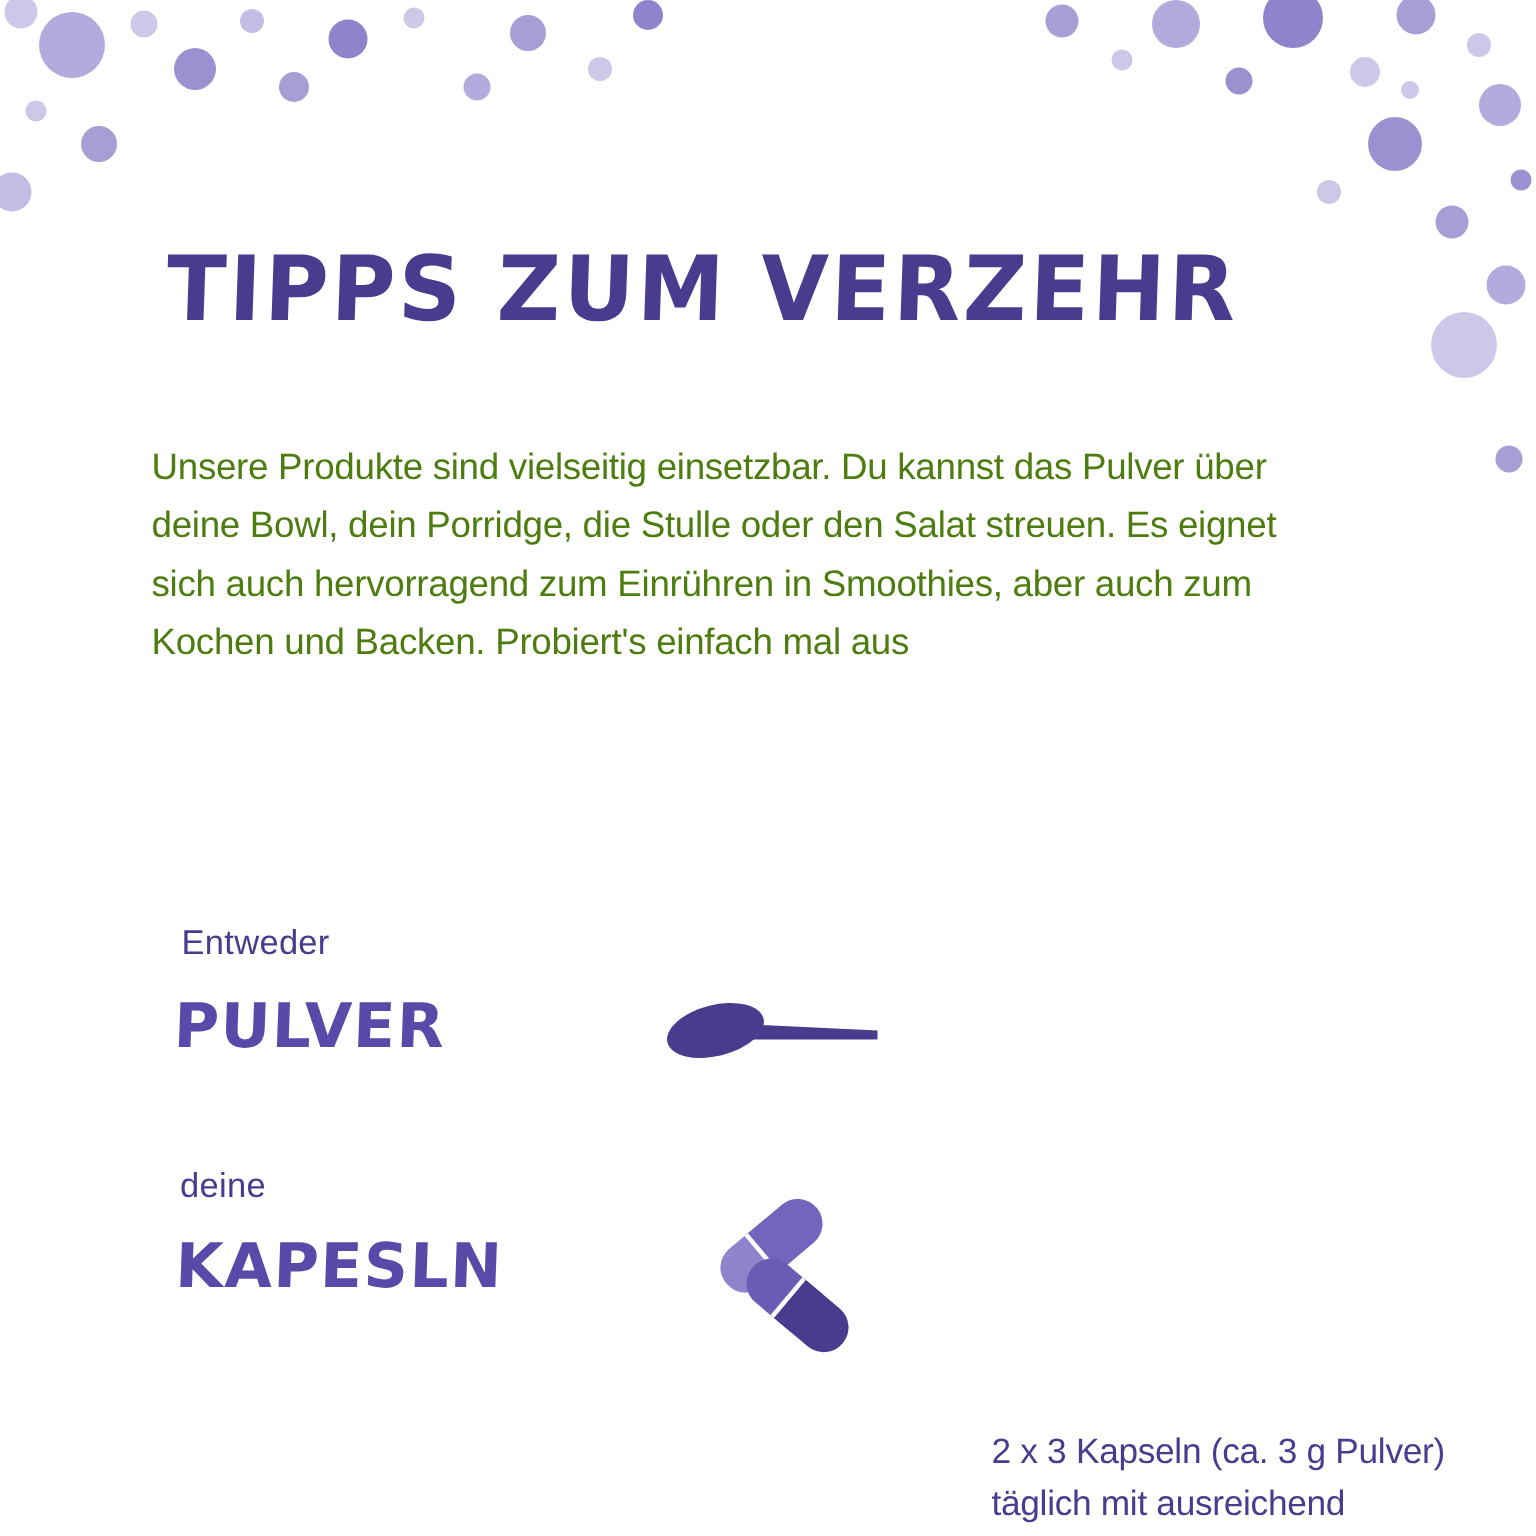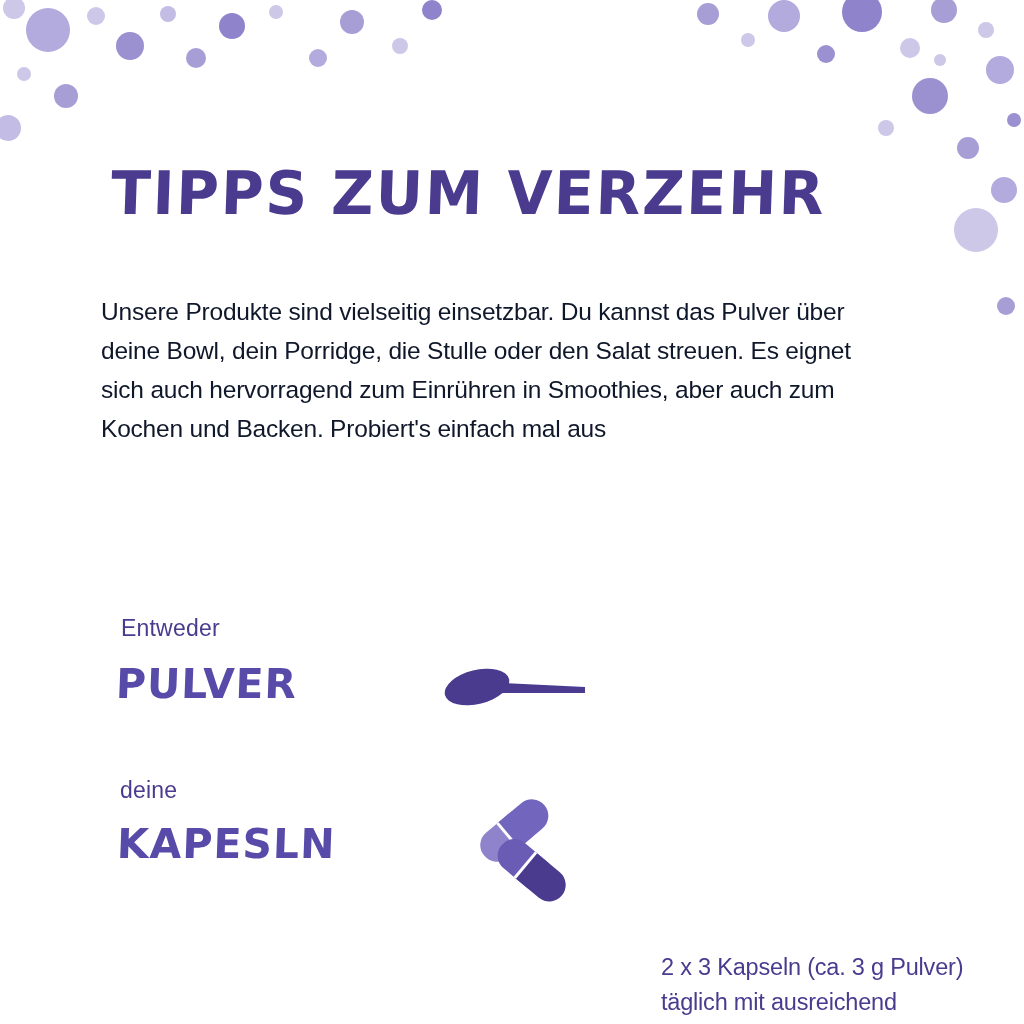--- a/index.html
+++ b/index.html
@@ -47,21 +47,21 @@
   }
   
   .intro {
     position: absolute;
     left: 101px;
     top: 292px;
     width: 790px;
     font-family: "Liberation Sans", sans-serif;
     font-size: 24.5px;
     line-height: 39px;
-    color: #0f172a;
+    color: #4d7c0f;
     letter-spacing: -0.2px;
   }
   
   .usage {
     position: absolute;
     left: 0;
     top: 600px;
     width: 1024px;
   }
   .row {

